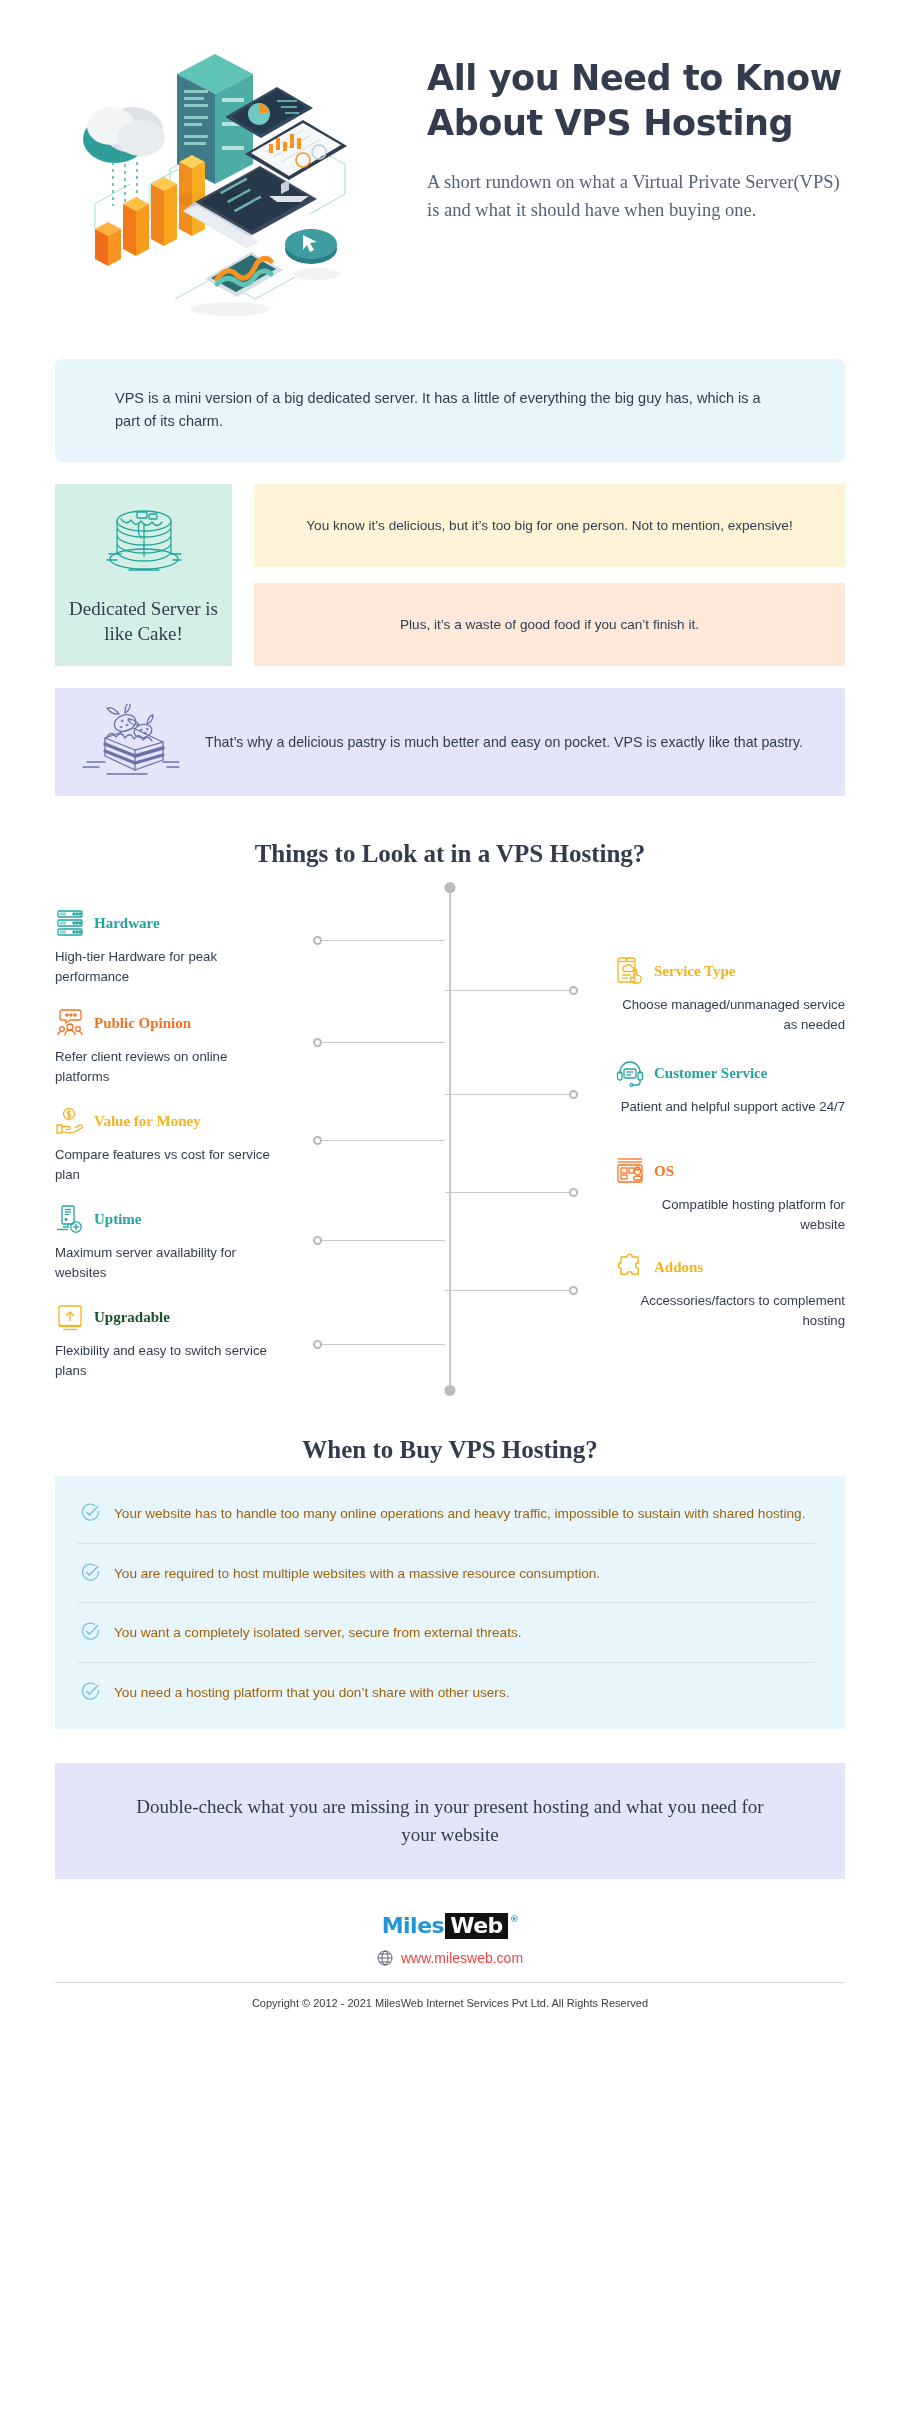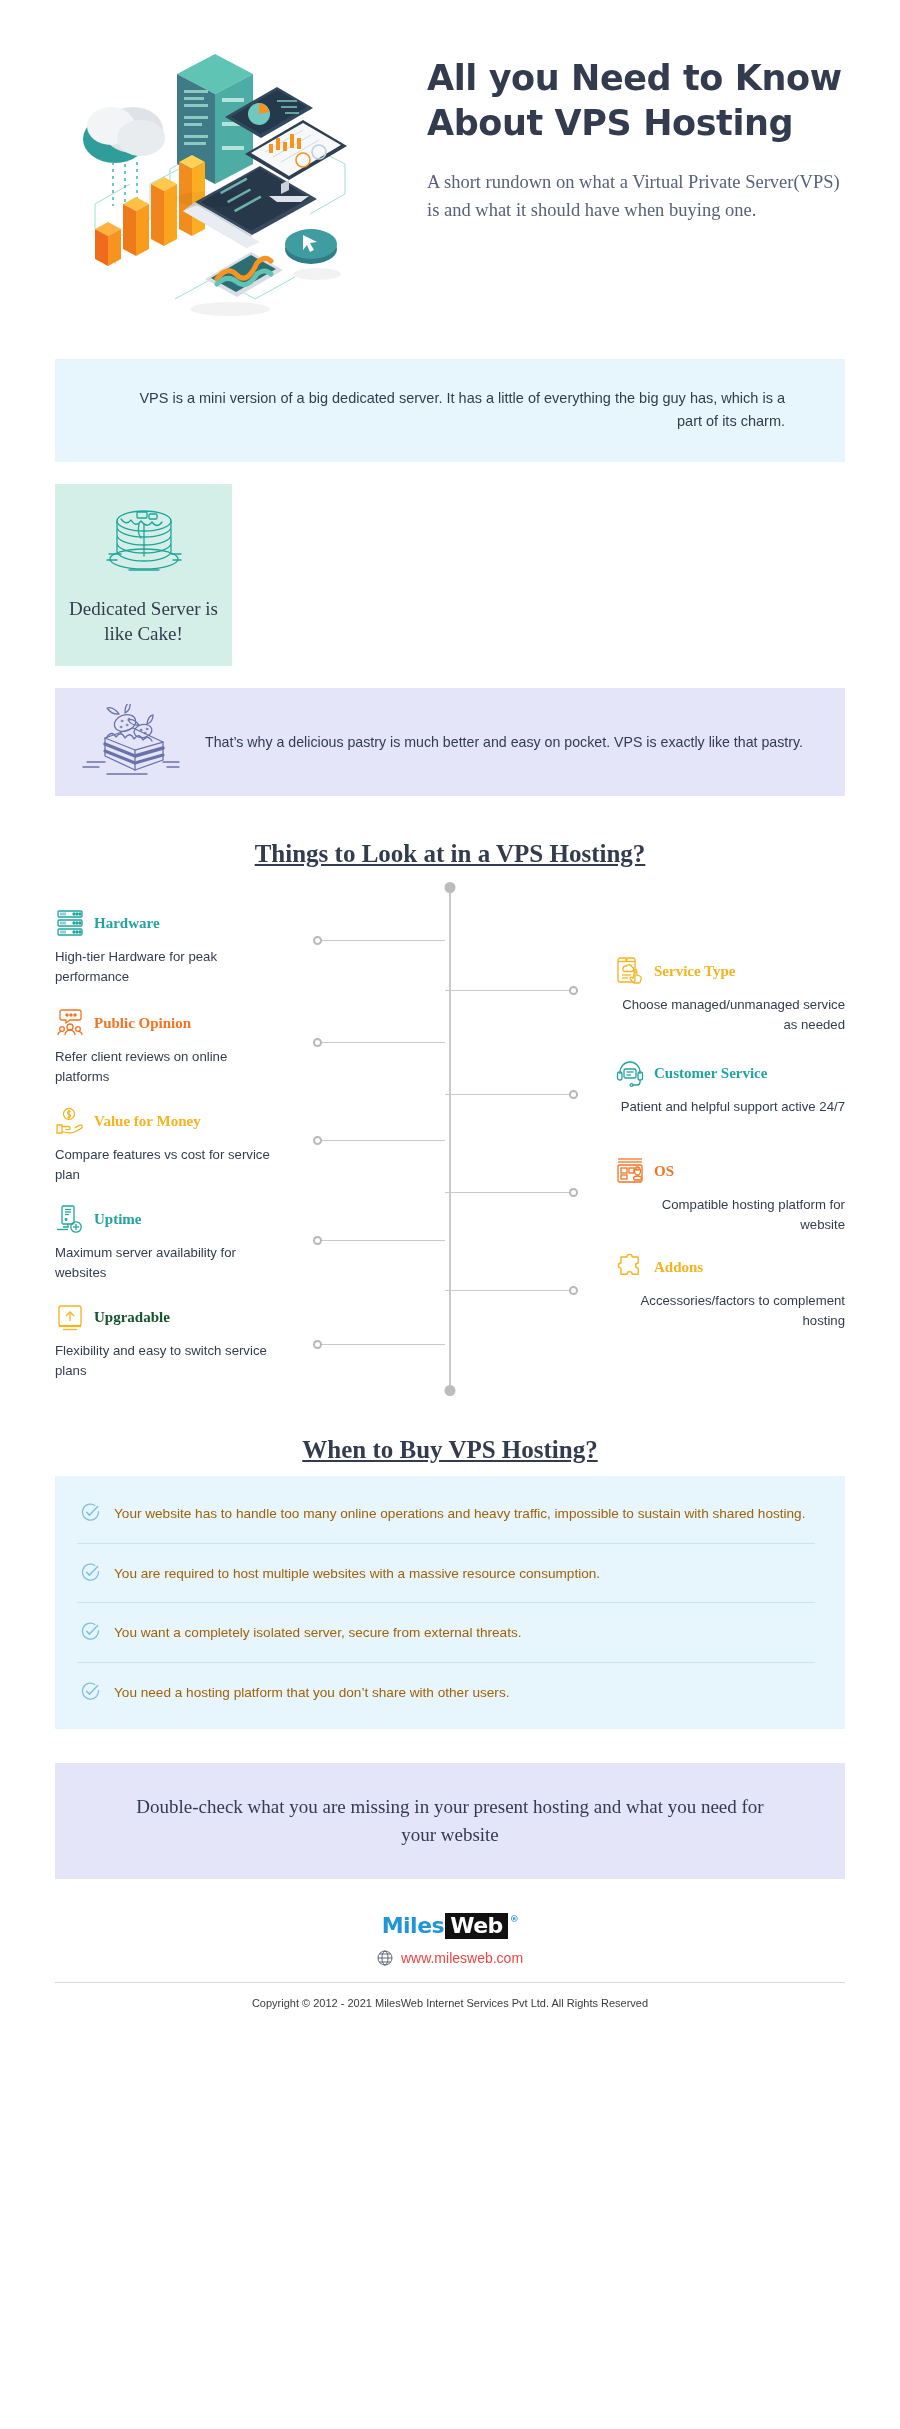--- a/index.html
+++ b/index.html
@@ -55,21 +55,22 @@
     font-size: 18.5px;
     line-height: 1.55;
     color: #56627a;
   }
 
   
   .intro-band {
     margin: 30px 55px 0 55px;
     background: #e7f6fd;
     padding: 28px 60px;
-    text-align: right;
+    text-align: left;
+    border-radius: 7px;
   }
   .intro-band p {
     font-size: 14.5px;
     line-height: 1.62;
     color: #333c4e;
   }
 
   
   .cake-row {
     margin: 22px 55px 0 55px;
@@ -132,21 +133,20 @@
   }
 
   
   .sec-head {
     text-align: center;
     font-family: "Liberation Serif", serif;
     font-size: 25px;
     color: #333c4e;
     margin-top: 44px;
     margin-bottom: 10px;
-    text-decoration: underline;
   }
 
   
   .timeline {
     position: relative;
     margin: 14px 55px 0 55px;
     min-height: 510px;
   }
   .spine {
     position: absolute;
@@ -452,20 +452,28 @@
           <path d="M44 22 q-2 9 2 14"></path>
           <rect x="42" y="10" width="10" height="6" rx="1"></rect>
           <rect x="54" y="12" width="8" height="5" rx="1"></rect>
           <path d="M14 52 h12 M12 58 h10 M76 52 h10 M78 58 h8"></path>
           <path d="M34 68 h30"></path>
         </svg>
       </span>
       <div class="label">Dedicated Server is like Cake!</div>
     </div>
 
+    <div class="cake-right">
+      <div class="cake-note yellow">
+        <span>You know it’s delicious, but it’s too big for one person. Not to mention, expensive!</span>
+      </div>
+      <div class="cake-note peach">
+        <span>Plus, it’s a waste of good food if you can’t finish it.</span>
+      </div>
+    </div>
   </div>
 
   <div class="pastry-band">
     <span>
       <svg width="110" height="72" viewBox="0 0 110 72" fill="none" stroke="#6b72a8" stroke-width="1.3" stroke-linecap="round" stroke-linejoin="round">
         <path d="M28 34 L56 24 L86 38 L86 56 L58 66 L28 52 Z"></path>
         <path d="M28 34 L58 46 L86 38"></path>
         <path d="M58 46 L58 66"></path>
         <path d="M28 40 L58 52 L86 44" stroke-width="3.5" stroke="#6b72a8"></path>
         <path d="M28 47 L58 59 L86 51" stroke-width="3"></path>

